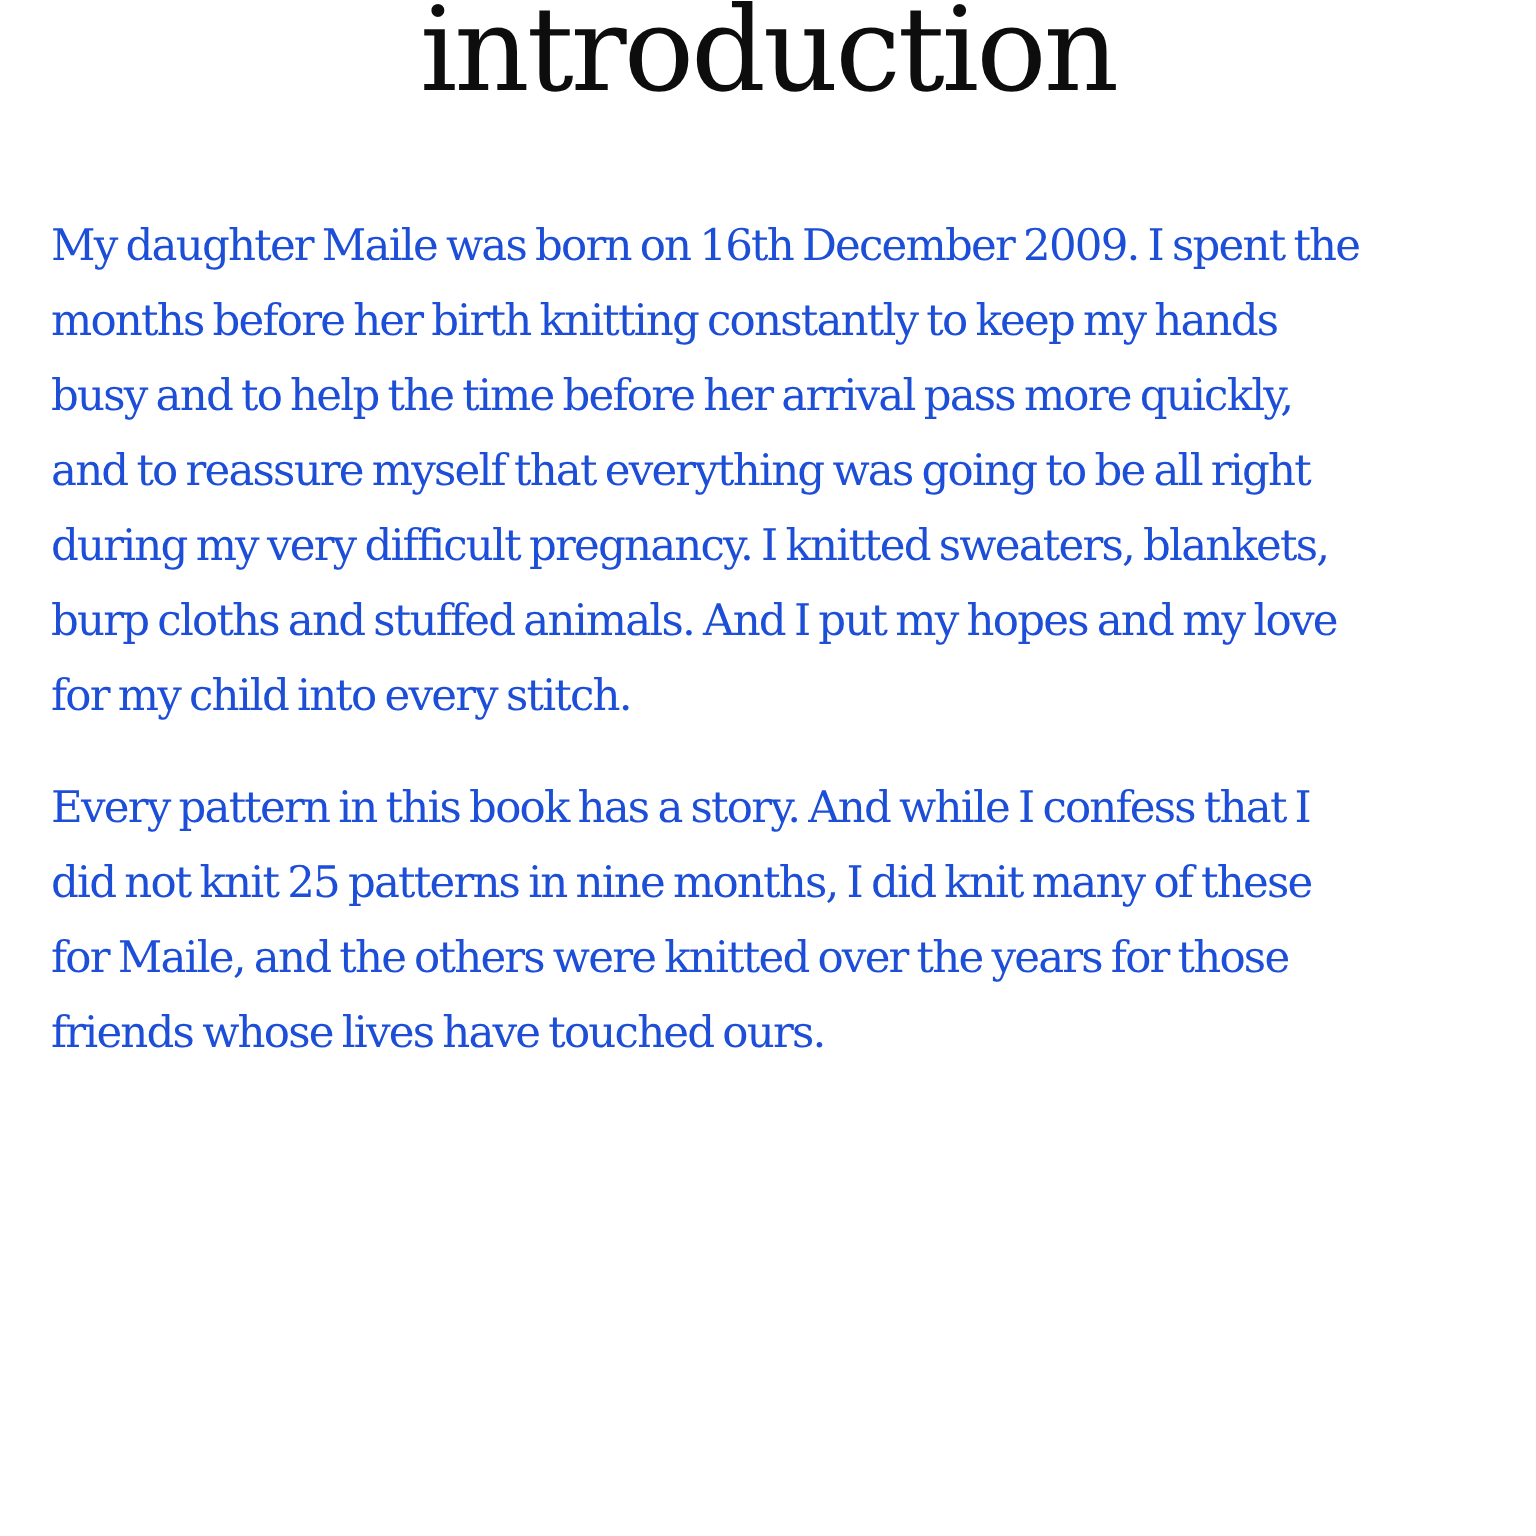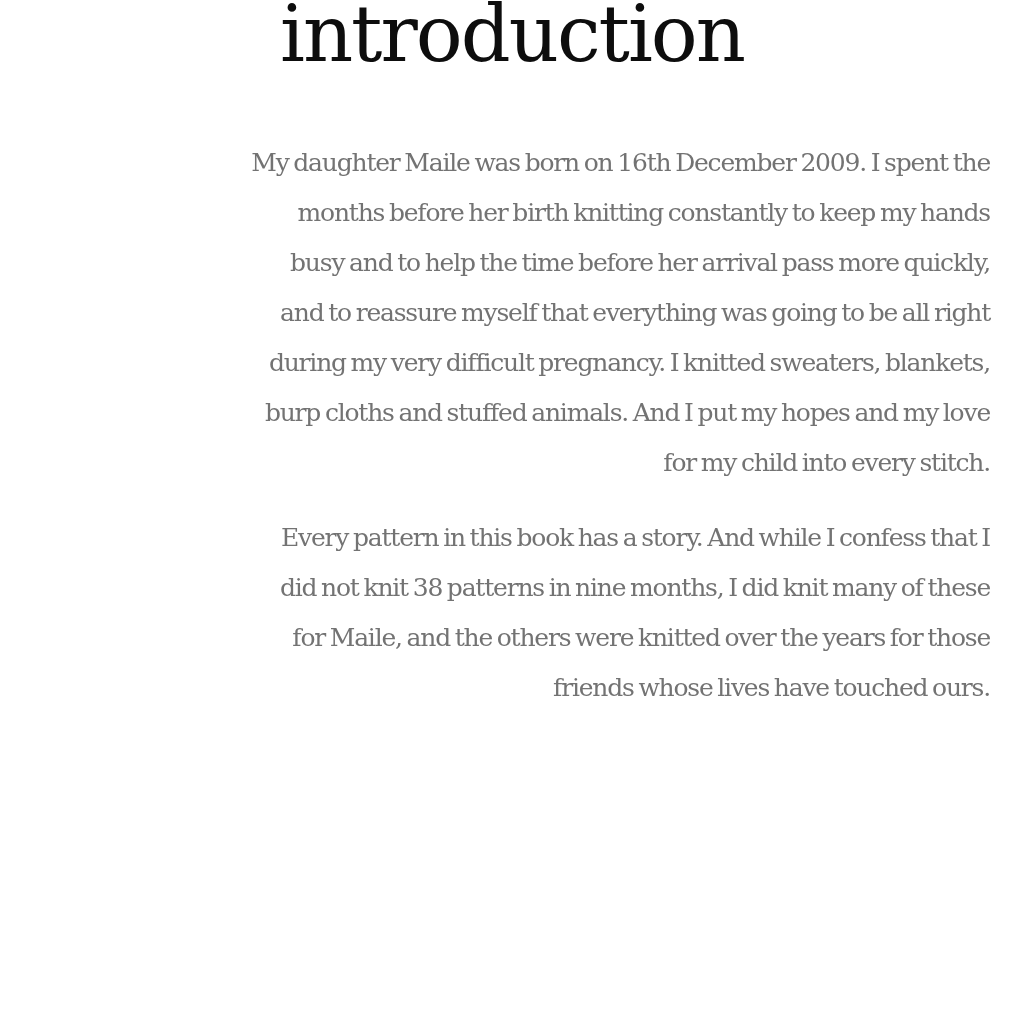--- a/index.html
+++ b/index.html
@@ -23,46 +23,46 @@
     font-family: "DejaVu Serif", serif;
     font-weight: normal;
     font-size: 78px;
     line-height: 80px;
     letter-spacing: -2px;
     text-align: center;
     color: #0d0d0d;
     margin: -6px 0 64px 0;
   }
   .body-text p {
-    font-size: 25px;
+    font-size: 29px;
     line-height: 50px;
     letter-spacing: -1.2px;
     word-spacing: -2px;
-    color: #737373;
+    color: #1d4ed8;
     margin: 0 0 25px 0;
     white-space: pre-line;
-    text-align: right;
+    text-align: left;
   }
   .body-text p:last-child {
     margin-bottom: 0;
   }
 </style>
 </head>
 <body>
 
 <div class="reader-page">
   <h1 class="chapter-title">introduction</h1>
 
   <div class="body-text">
     <p>My daughter Maile was born on 16th December 2009. I spent the
 months before her birth knitting constantly to keep my hands
 busy and to help the time before her arrival pass more quickly,
 and to reassure myself that everything was going to be all right
 during my very difficult pregnancy. I knitted sweaters, blankets,
 burp cloths and stuffed animals. And I put my hopes and my love
 for my child into every stitch.</p>
     <p>Every pattern in this book has a story. And while I confess that I
-did not knit 38 patterns in nine months, I did knit many of these
+did not knit 25 patterns in nine months, I did knit many of these
 for Maile, and the others were knitted over the years for those
 friends whose lives have touched ours.</p>
 
   </div>
 </div>
 
 </body></html>

